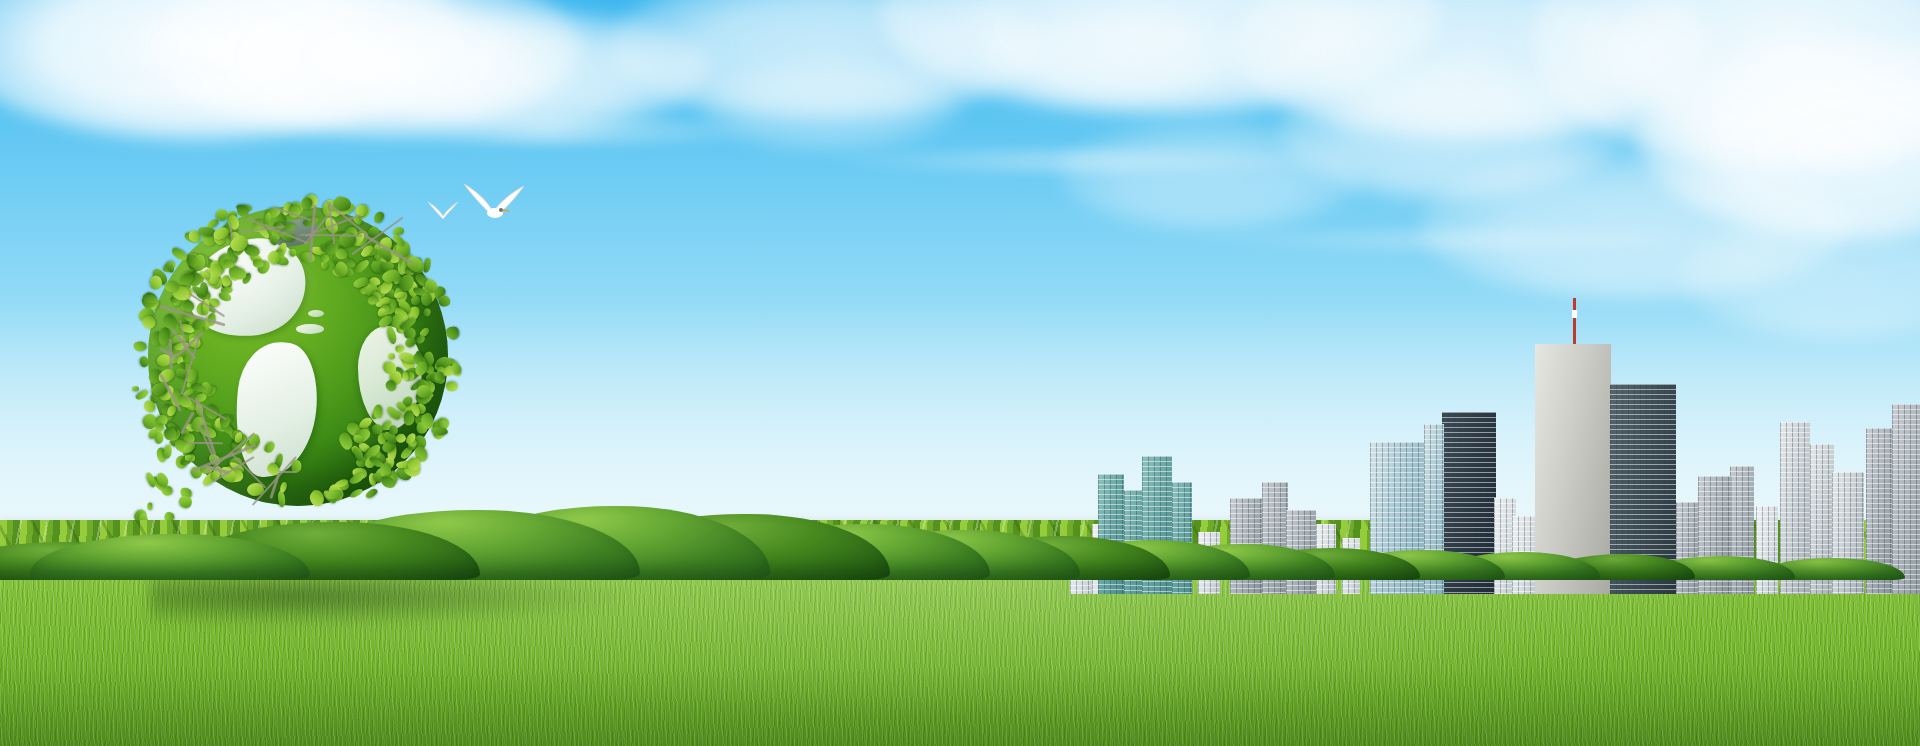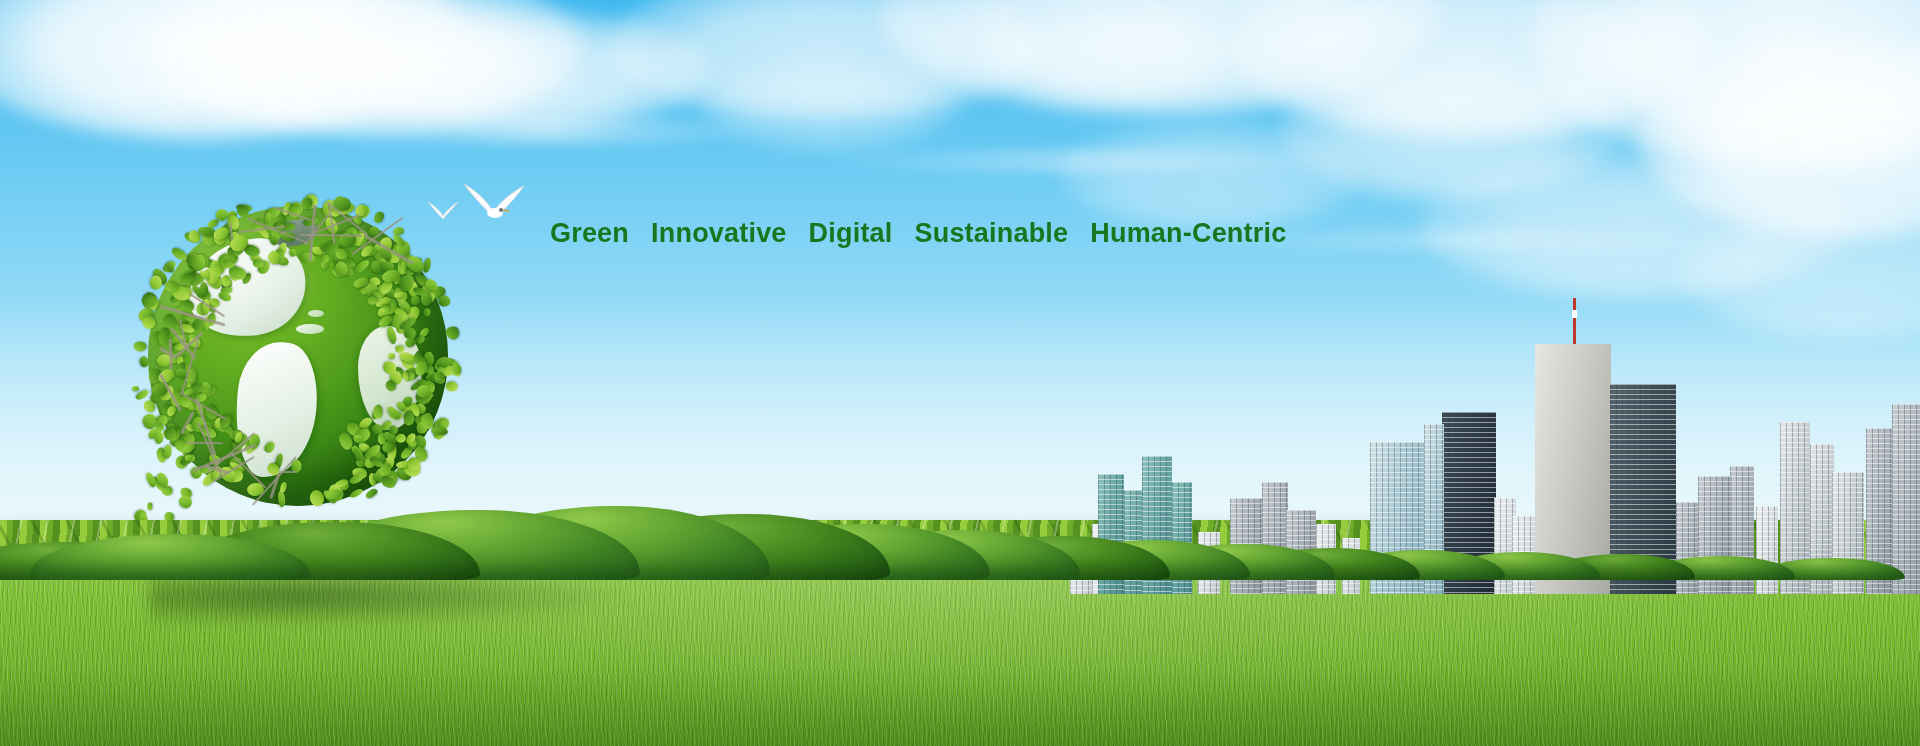--- a/index.html
+++ b/index.html
@@ -680,23 +680,20 @@
         <div class="vine" style="left:235.0px;top:72.1px;width:55.6px;height:2.6px;transform:rotate(30deg);"></div>
         <div class="vine" style="left:64.3px;top:279.6px;width:68.2px;height:3.4px;transform:rotate(158deg);"></div>
         <div class="vine" style="left:49.6px;top:248.7px;width:59.6px;height:2.7px;transform:rotate(72deg);"></div>
         <div class="vine" style="left:78.9px;top:292.0px;width:24.8px;height:3.2px;transform:rotate(195deg);"></div>
         <div class="vine" style="left:50.7px;top:228.6px;width:52.5px;height:1.9px;transform:rotate(30deg);"></div>
         <div class="vine" style="left:24.4px;top:215.0px;width:41.5px;height:3.4px;transform:rotate(241deg);"></div>
       </div>
   </div>
 
   <div class="copy">
-    <div class="subhead">
-      <span>Green</span><span class="sub-gap"></span><span>Innovative</span><span class="sub-gap"></span><span>Digital</span><span class="sub-gap"></span><span>Sustainable</span><span class="sub-gap"></span><span>Human-Centric</span>
-    </div>
   </div>
 
   <div class="city" id="city">
       <div class="bld w-grid" style="left:-10px;width:26px;height:54px;background:linear-gradient(100deg,#eef1f2,#d8dee1 55%,#bcc4c8);z-index:5;"></div>
       <div class="bld w-grid" style="left:12px;width:30px;height:70px;background:linear-gradient(100deg,#eef1f2,#d8dee1 55%,#bcc4c8);z-index:6;"></div>
       <div class="bld w-grid" style="left:18px;width:26px;height:120px;background:linear-gradient(100deg,#8fc4c0,#6aa8a6 45%,#4b8a8b);z-index:7;"></div>
       <div class="bld w-grid" style="left:44px;width:22px;height:104px;background:linear-gradient(100deg,#8fc4c0,#6aa8a6 45%,#4b8a8b);z-index:8;"></div>
       <div class="bld w-grid" style="left:62px;width:30px;height:138px;background:linear-gradient(100deg,#8fc4c0,#6aa8a6 45%,#4b8a8b);z-index:9;"></div>
       <div class="bld w-grid" style="left:92px;width:20px;height:112px;background:linear-gradient(100deg,#8fc4c0,#6aa8a6 45%,#4b8a8b);z-index:10;"></div>
       <div class="bld w-grid" style="left:118px;width:22px;height:62px;background:linear-gradient(100deg,#eef1f2,#d8dee1 55%,#bcc4c8);z-index:11;"></div>

